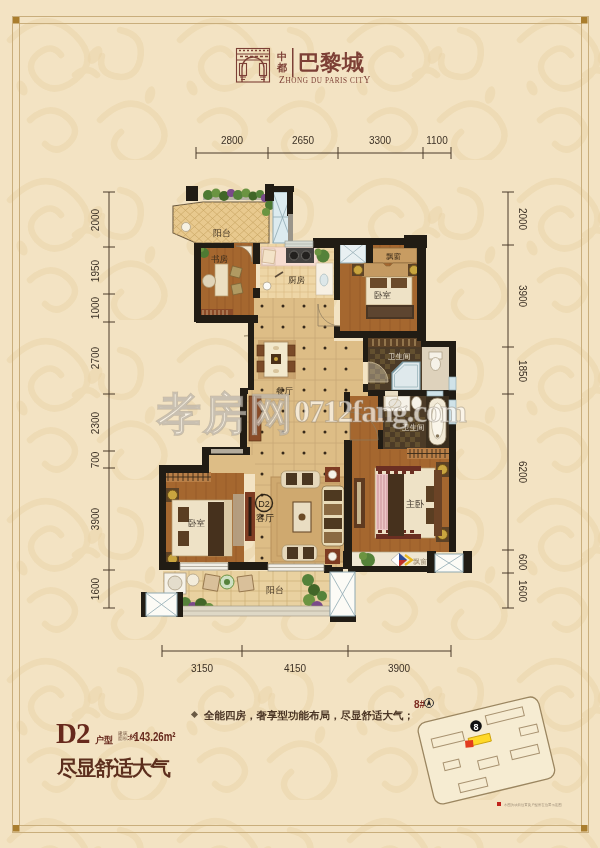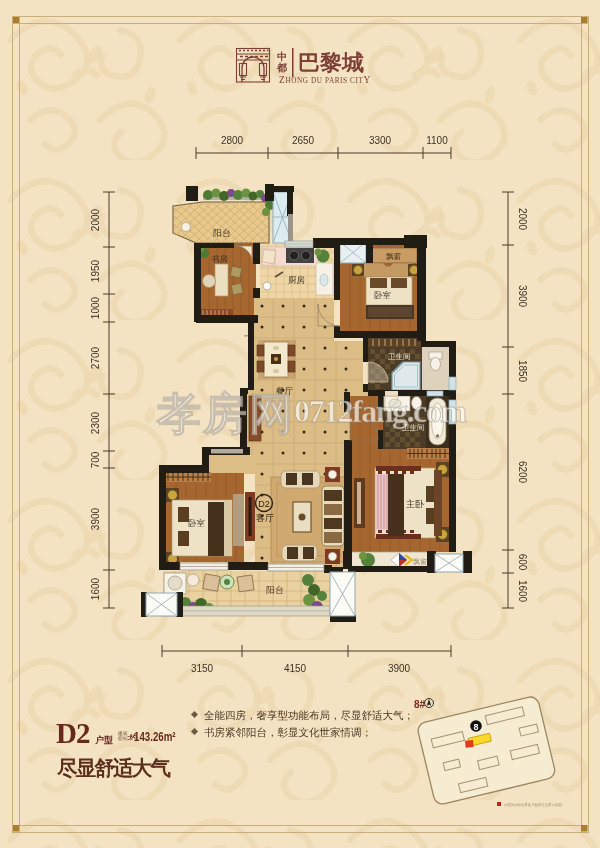--- a/index.html
+++ b/index.html
@@ -865,23 +865,22 @@
 
 <div style="position:absolute;left:0;top:0;color:#67291c">
 <span style="position:absolute;left:56px;top:717px;font-family:'Liberation Serif';font-size:29px;font-weight:bold;letter-spacing:-1px;white-space:nowrap">D2</span>
 <span style="position:absolute;left:95px;top:734px;font-size:9px;font-weight:bold;white-space:nowrap">户型</span>
 <span style="position:absolute;left:118px;top:731px;font-size:4.8px;line-height:5px;color:#6b4a35;white-space:nowrap">建筑<br>面积</span>
 <span style="position:absolute;left:127px;top:733px;font-size:7.5px;font-weight:bold;white-space:nowrap">:约</span>
 <span style="position:absolute;left:134px;top:729px;font-size:13.5px;font-weight:bold;letter-spacing:0;white-space:nowrap;transform:scaleX(0.72);transform-origin:0 0">143.26m²</span>
 <span style="position:absolute;left:57px;top:754px;font-size:20.5px;font-weight:bold;color:#5c2e1d;letter-spacing:-1.8px;white-space:nowrap">尽显舒适大气</span>
 </div>
 
-<div style="position:absolute;left:192px;top:707px;font-size:10.5px;color:#4a3424;font-weight:normal;line-height:17.2px">
+<div style="position:absolute;left:192px;top:707px;font-size:10.5px;color:#4a3424;font-weight:bold;line-height:17.2px">
 <div><span style="display:inline-block;width:5px;height:5px;background:#6a5a44;transform:rotate(45deg);margin-right:7px;vertical-align:2px"></span>全能四房，奢享型功能布局，尽显舒适大气；</div>
-<div><span style="display:inline-block;width:5px;height:5px;background:#6a5a44;transform:rotate(45deg);margin-right:7px;vertical-align:2px"></span>书房紧邻阳台，彰显文化世家情调；</div>
 </div>
 
 <svg style="position:absolute;left:405px;top:685px" width="170" height="135" viewBox="0 0 170 135">
 
 <g transform="rotate(-13.5 79 64)">
 <rect x="19" y="24" width="124" height="84" rx="9" fill="#f6ecd2" stroke="#9b8660" stroke-width="1.3"></rect>
 <g fill="none" stroke="#a89270" stroke-width="1">
 <rect x="30" y="42" width="32" height="9"></rect>
 <rect x="88" y="32" width="38" height="9"></rect>
 <rect x="118" y="52" width="18" height="8"></rect>

